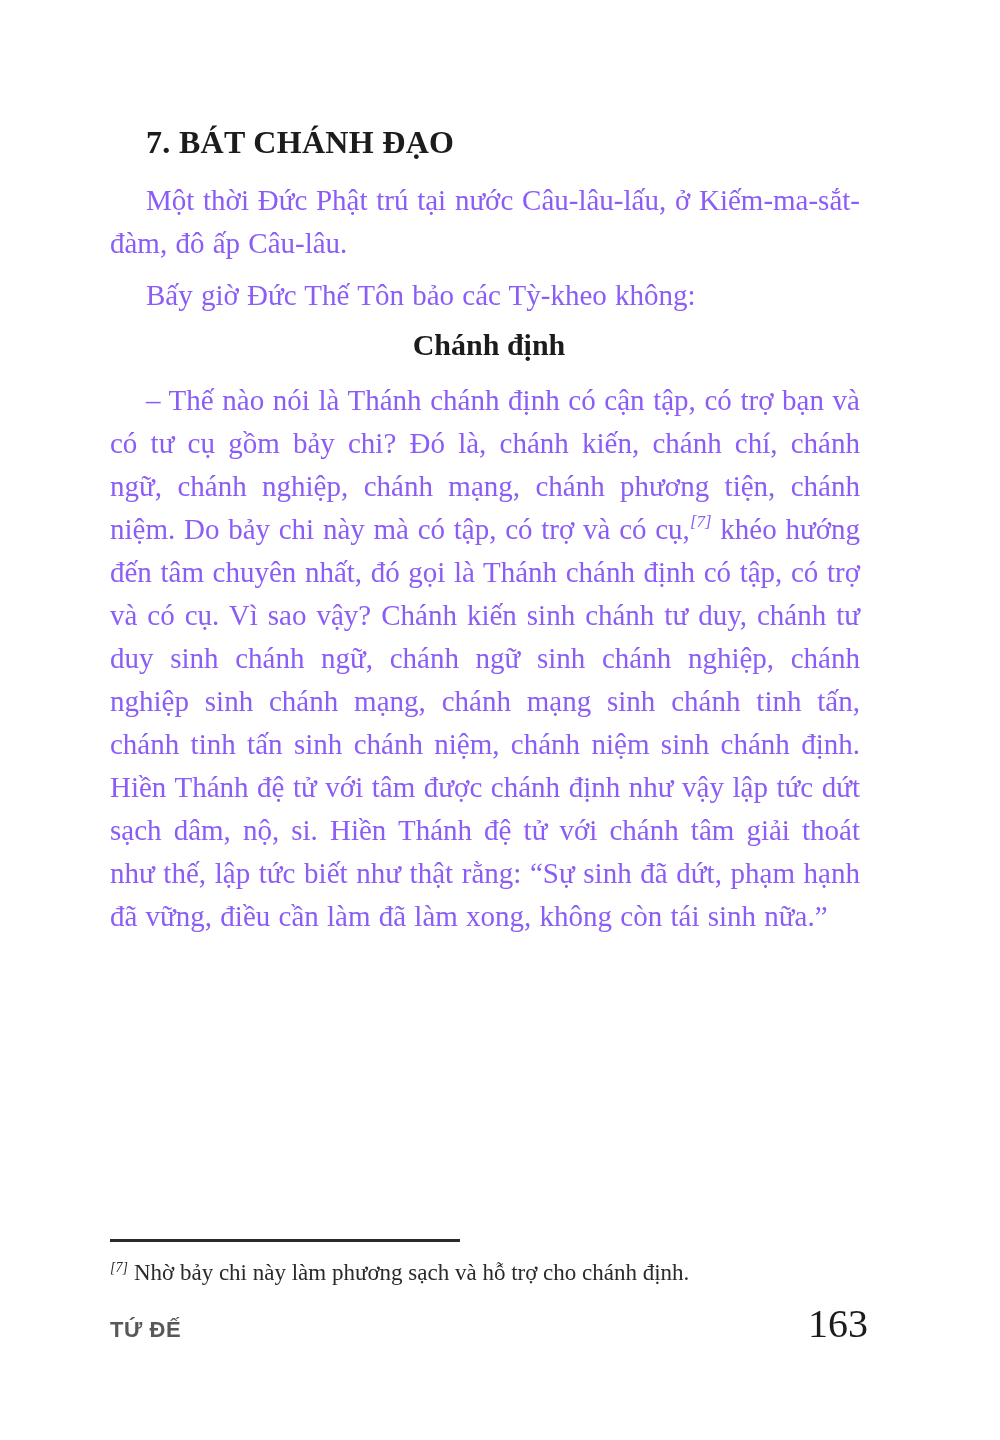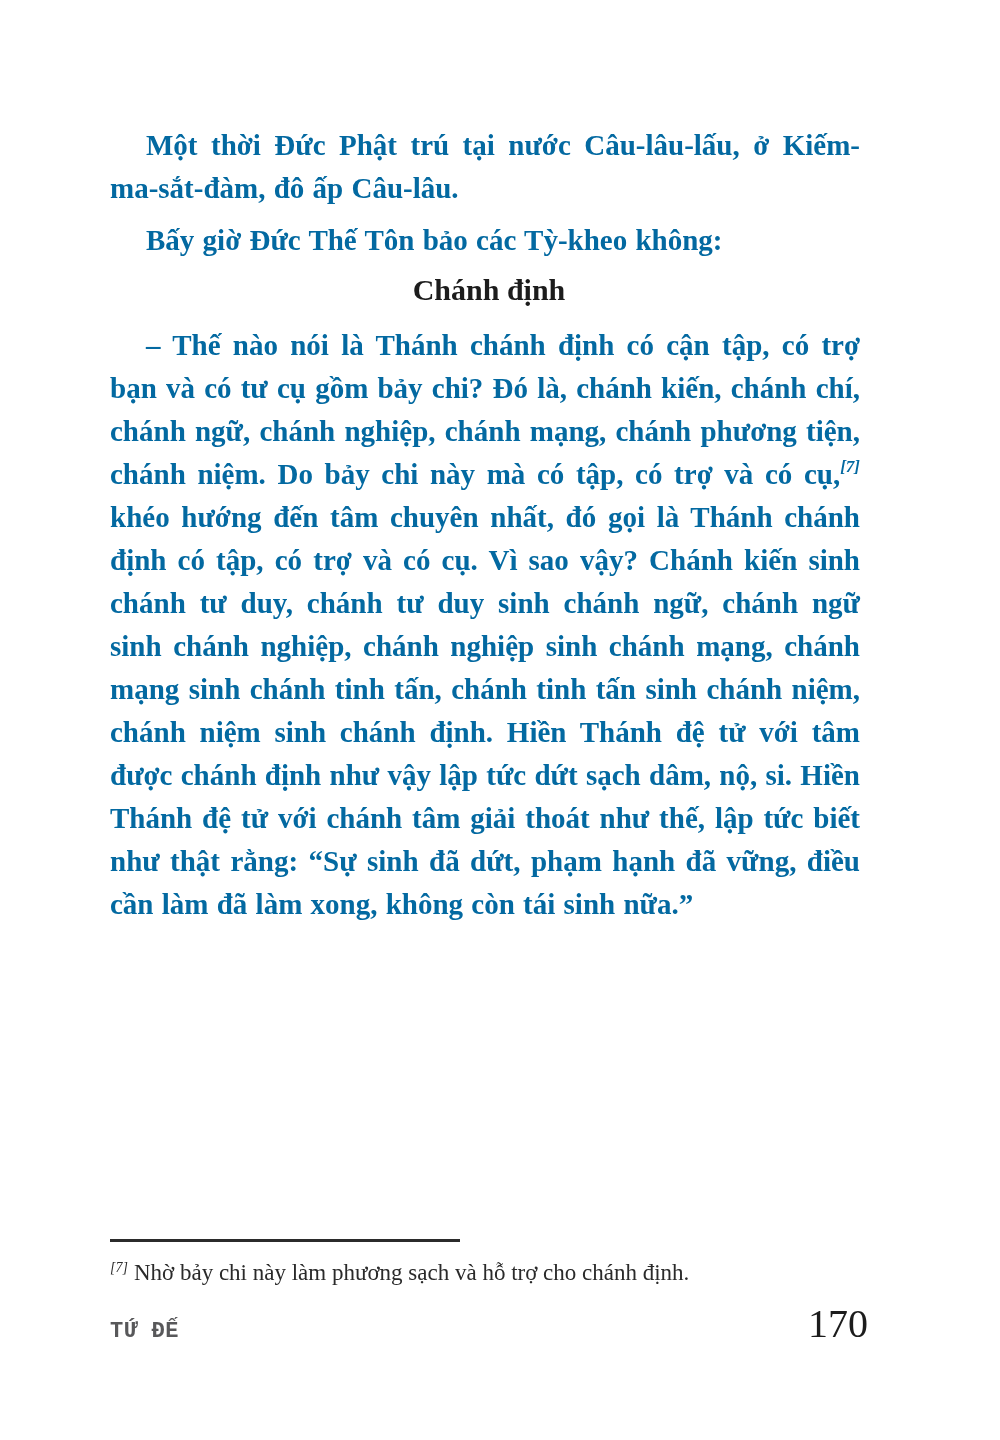--- a/index.html
+++ b/index.html
@@ -30,23 +30,22 @@
     text-indent: 36px;
     letter-spacing: 0.3px;
     color: #1c1c1c;
   }
   p.body-para {
     font-size: 29px;
     line-height: 43px;
     text-align: justify;
     text-indent: 36px;
     margin: 0 8px 9px 0;
-    color: #0369a1;
+    color: #8b5cf6;
     word-spacing: 1px;
-    font-weight: bold;
   }
   .subheading {
     font-size: 30px;
     font-weight: bold;
     text-align: center;
     margin: 11px 0 17px 0;
     color: #1c1c1c;
   }
   .note-ref {
     font-style: italic;
@@ -81,38 +80,39 @@
   .footer {
     position: absolute;
     left: 110px;
     top: 1300px;
     width: 758px;
     display: flex;
     justify-content: space-between;
     align-items: baseline;
   }
   .footer-label {
-    font-family: Liberation Mono, monospace;
+    font-family: Liberation Sans, sans-serif;
     font-weight: bold;
     font-size: 22px;
     letter-spacing: 0.6px;
     color: #58585a;
   }
   .page-number {
     font-size: 40px;
     color: #1c1c1c;
   }
 </style>
 </head>
 <body>
 
 <div class="page">
 
   <div class="content">
 
+    <h1 class="section-title">7. BÁT CHÁNH ĐẠO</h1>
 
     <p class="body-para">Một thời Đức Phật trú tại nước Câu-lâu-lấu, ở Kiếm-ma-sắt-đàm, đô ấp Câu-lâu.</p>
 
     <p class="body-para">Bấy giờ Đức Thế Tôn bảo các Tỳ-kheo không:</p>
 
 
     <h2 class="subheading">Chánh định</h2>
 
     <p class="body-para">
       <span>– Thế nào nói là Thánh chánh định có cận tập, có trợ bạn và có tư cụ gồm bảy chi? Đó là, chánh kiến, chánh chí, chánh ngữ, chánh nghiệp, chánh mạng, chánh phương tiện, chánh niệm. Do bảy chi này mà có tập, có trợ và có cụ,</span><sup class="note-ref">[7]</sup><span> khéo hướng đến tâm chuyên nhất, đó gọi là Thánh chánh định có tập, có trợ và có cụ. Vì sao vậy? Chánh kiến sinh chánh tư duy, chánh tư duy sinh chánh ngữ, chánh ngữ sinh chánh nghiệp, chánh nghiệp sinh chánh mạng, chánh mạng sinh chánh tinh tấn, chánh tinh tấn sinh chánh niệm, chánh niệm sinh chánh định. Hiền Thánh đệ tử với tâm được chánh định như vậy lập tức dứt sạch dâm, nộ, si. Hiền Thánh đệ tử với chánh tâm giải thoát như thế, lập tức biết như thật rằng: “Sự sinh đã dứt, phạm hạnh đã vững, điều cần làm đã làm xong, không còn tái sinh nữa.”</span>
@@ -121,16 +121,16 @@
   </div>
 
   <div class="footnote-sep"></div>
 
   <div class="footnote">
     <sup class="note-ref">[7]</sup><span class="footnote-text">Nhờ bảy chi này làm phương sạch và hỗ trợ cho chánh định.</span>
   </div>
 
   <div class="footer">
     <span class="footer-label">TỨ ĐẾ</span>
-    <span class="page-number">170</span>
+    <span class="page-number">163</span>
   </div>
 
 </div>
 
 </body></html>

